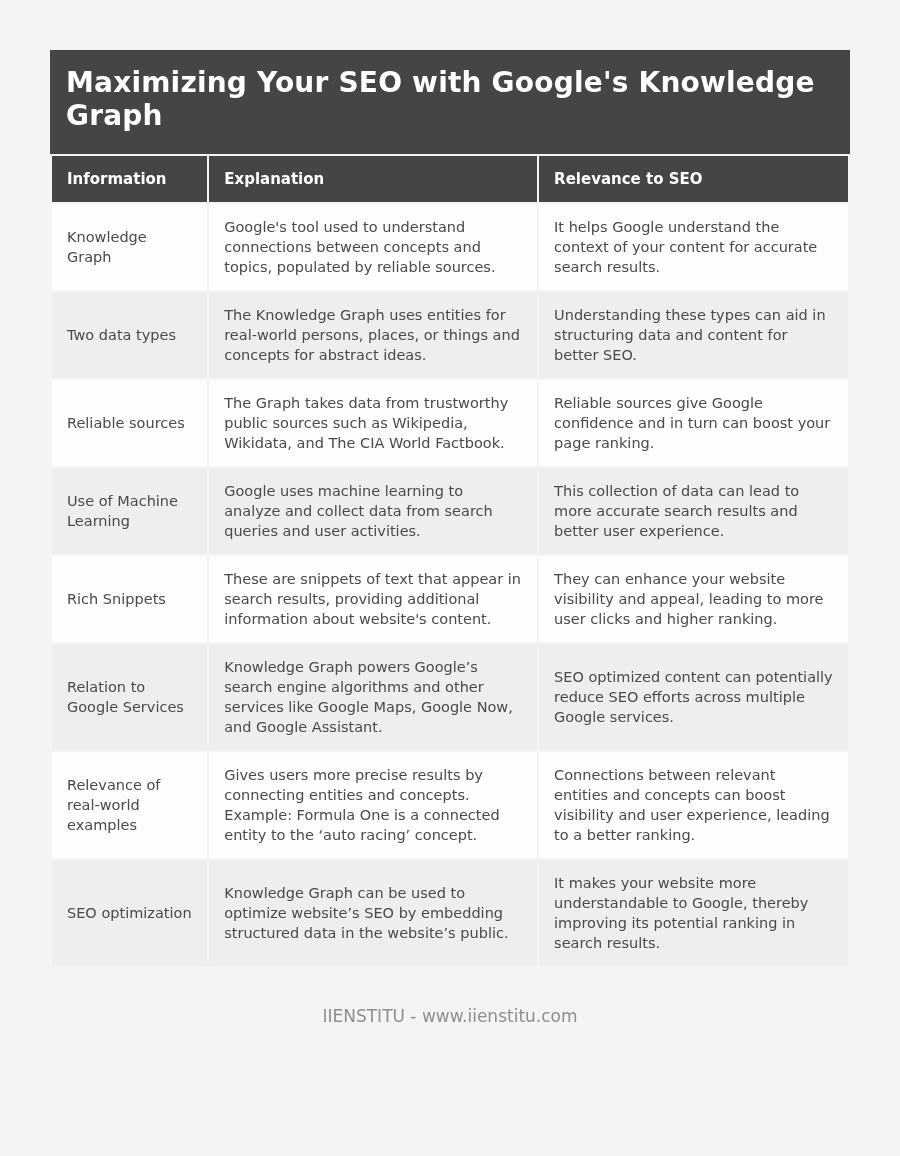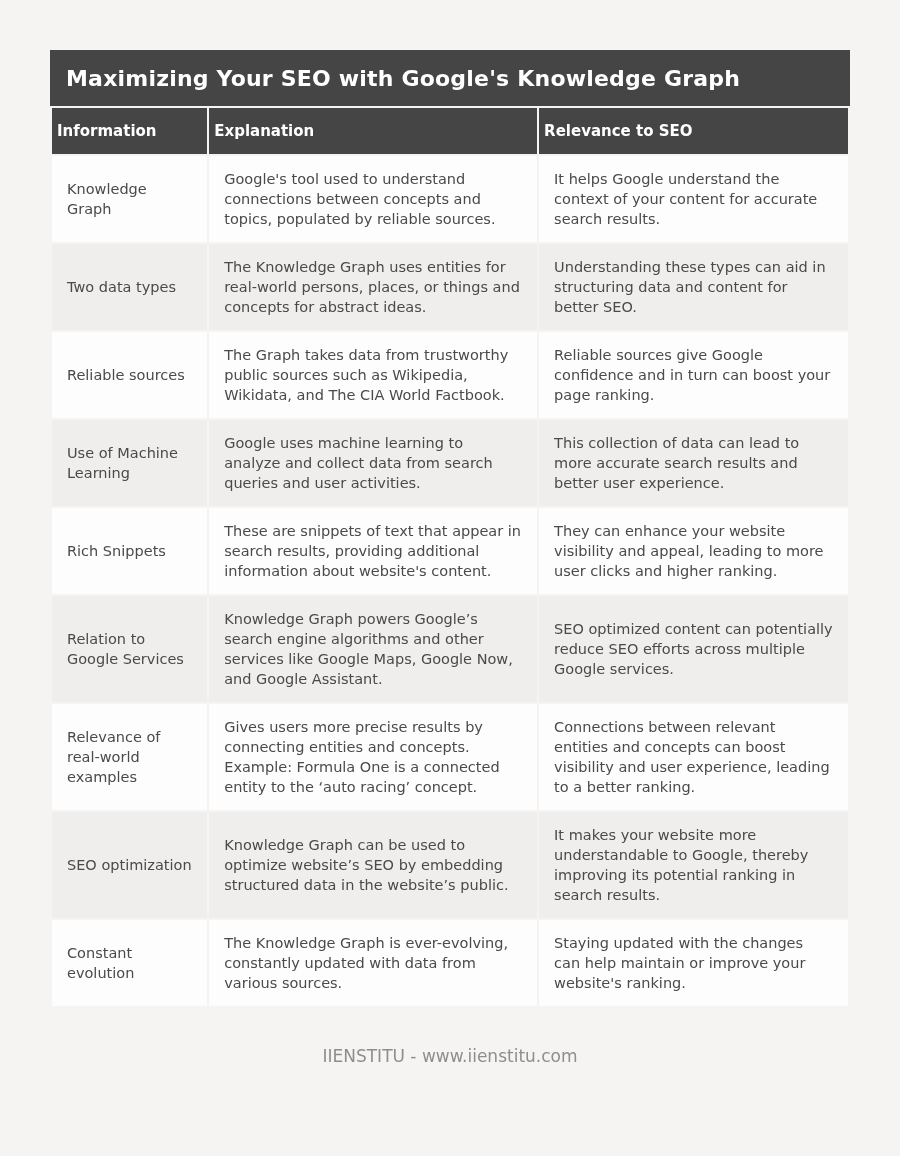--- a/index.html
+++ b/index.html
@@ -22,41 +22,41 @@
   }
   .container {
     position: absolute;
     left: 50px;
     top: 50px;
     width: 800px;
   }
   .title-bar {
     background: var(--header-bg);
     color: var(--header-text);
-    font-size: 22px;
+    font-size: 28px;
     font-weight: bold;
-    padding: 16px 16px 15px 16px;
+    padding: 16px 16px 22px 16px;
     letter-spacing: 0.2px;
   }
   table {
     width: 100%;
     border-collapse: separate;
     border-spacing: 2px;
     table-layout: fixed;
   }
   col.c1 { width: 19.6%; }
   col.c2 { width: 41.4%; }
   col.c3 { width: 39.0%; }
   th {
     background: var(--header-bg);
     color: var(--header-text);
     font-size: 15px;
     font-weight: bold;
     text-align: left;
-    padding: 14px 5px;
+    padding: 14px 15px;
   }
   td {
     font-size: 14.5px;
     line-height: 1.38;
     color: var(--body-text);
     padding: 13px 15px;
     vertical-align: middle;
     background: var(--row-bg);
     overflow-wrap: break-word;
   }
@@ -123,22 +123,17 @@
         <tr>
           <td>Relevance of real-world examples</td>
           <td>Gives users more precise results by connecting entities and concepts. Example: Formula One is a connected entity to the ‘auto racing’ concept.</td>
           <td>Connections between relevant entities and concepts can boost visibility and user experience, leading to a better ranking.</td>
         </tr>
         <tr>
           <td>SEO optimization</td>
           <td>Knowledge Graph can be used to optimize website’s SEO by embedding structured data in the website’s public.</td>
           <td>It makes your website more understandable to Google, thereby improving its potential ranking in search results.</td>
         </tr>
-        <tr>
-          <td>Constant evolution</td>
-          <td>The Knowledge Graph is ever-evolving, constantly updated with data from various sources.</td>
-          <td>Staying updated with the changes can help maintain or improve your website's ranking.</td>
-        </tr>
       </tbody>
   </table>
 
   <div class="footer">IIENSTITU - www.iienstitu.com</div>
 </div>
 
 </body></html>

